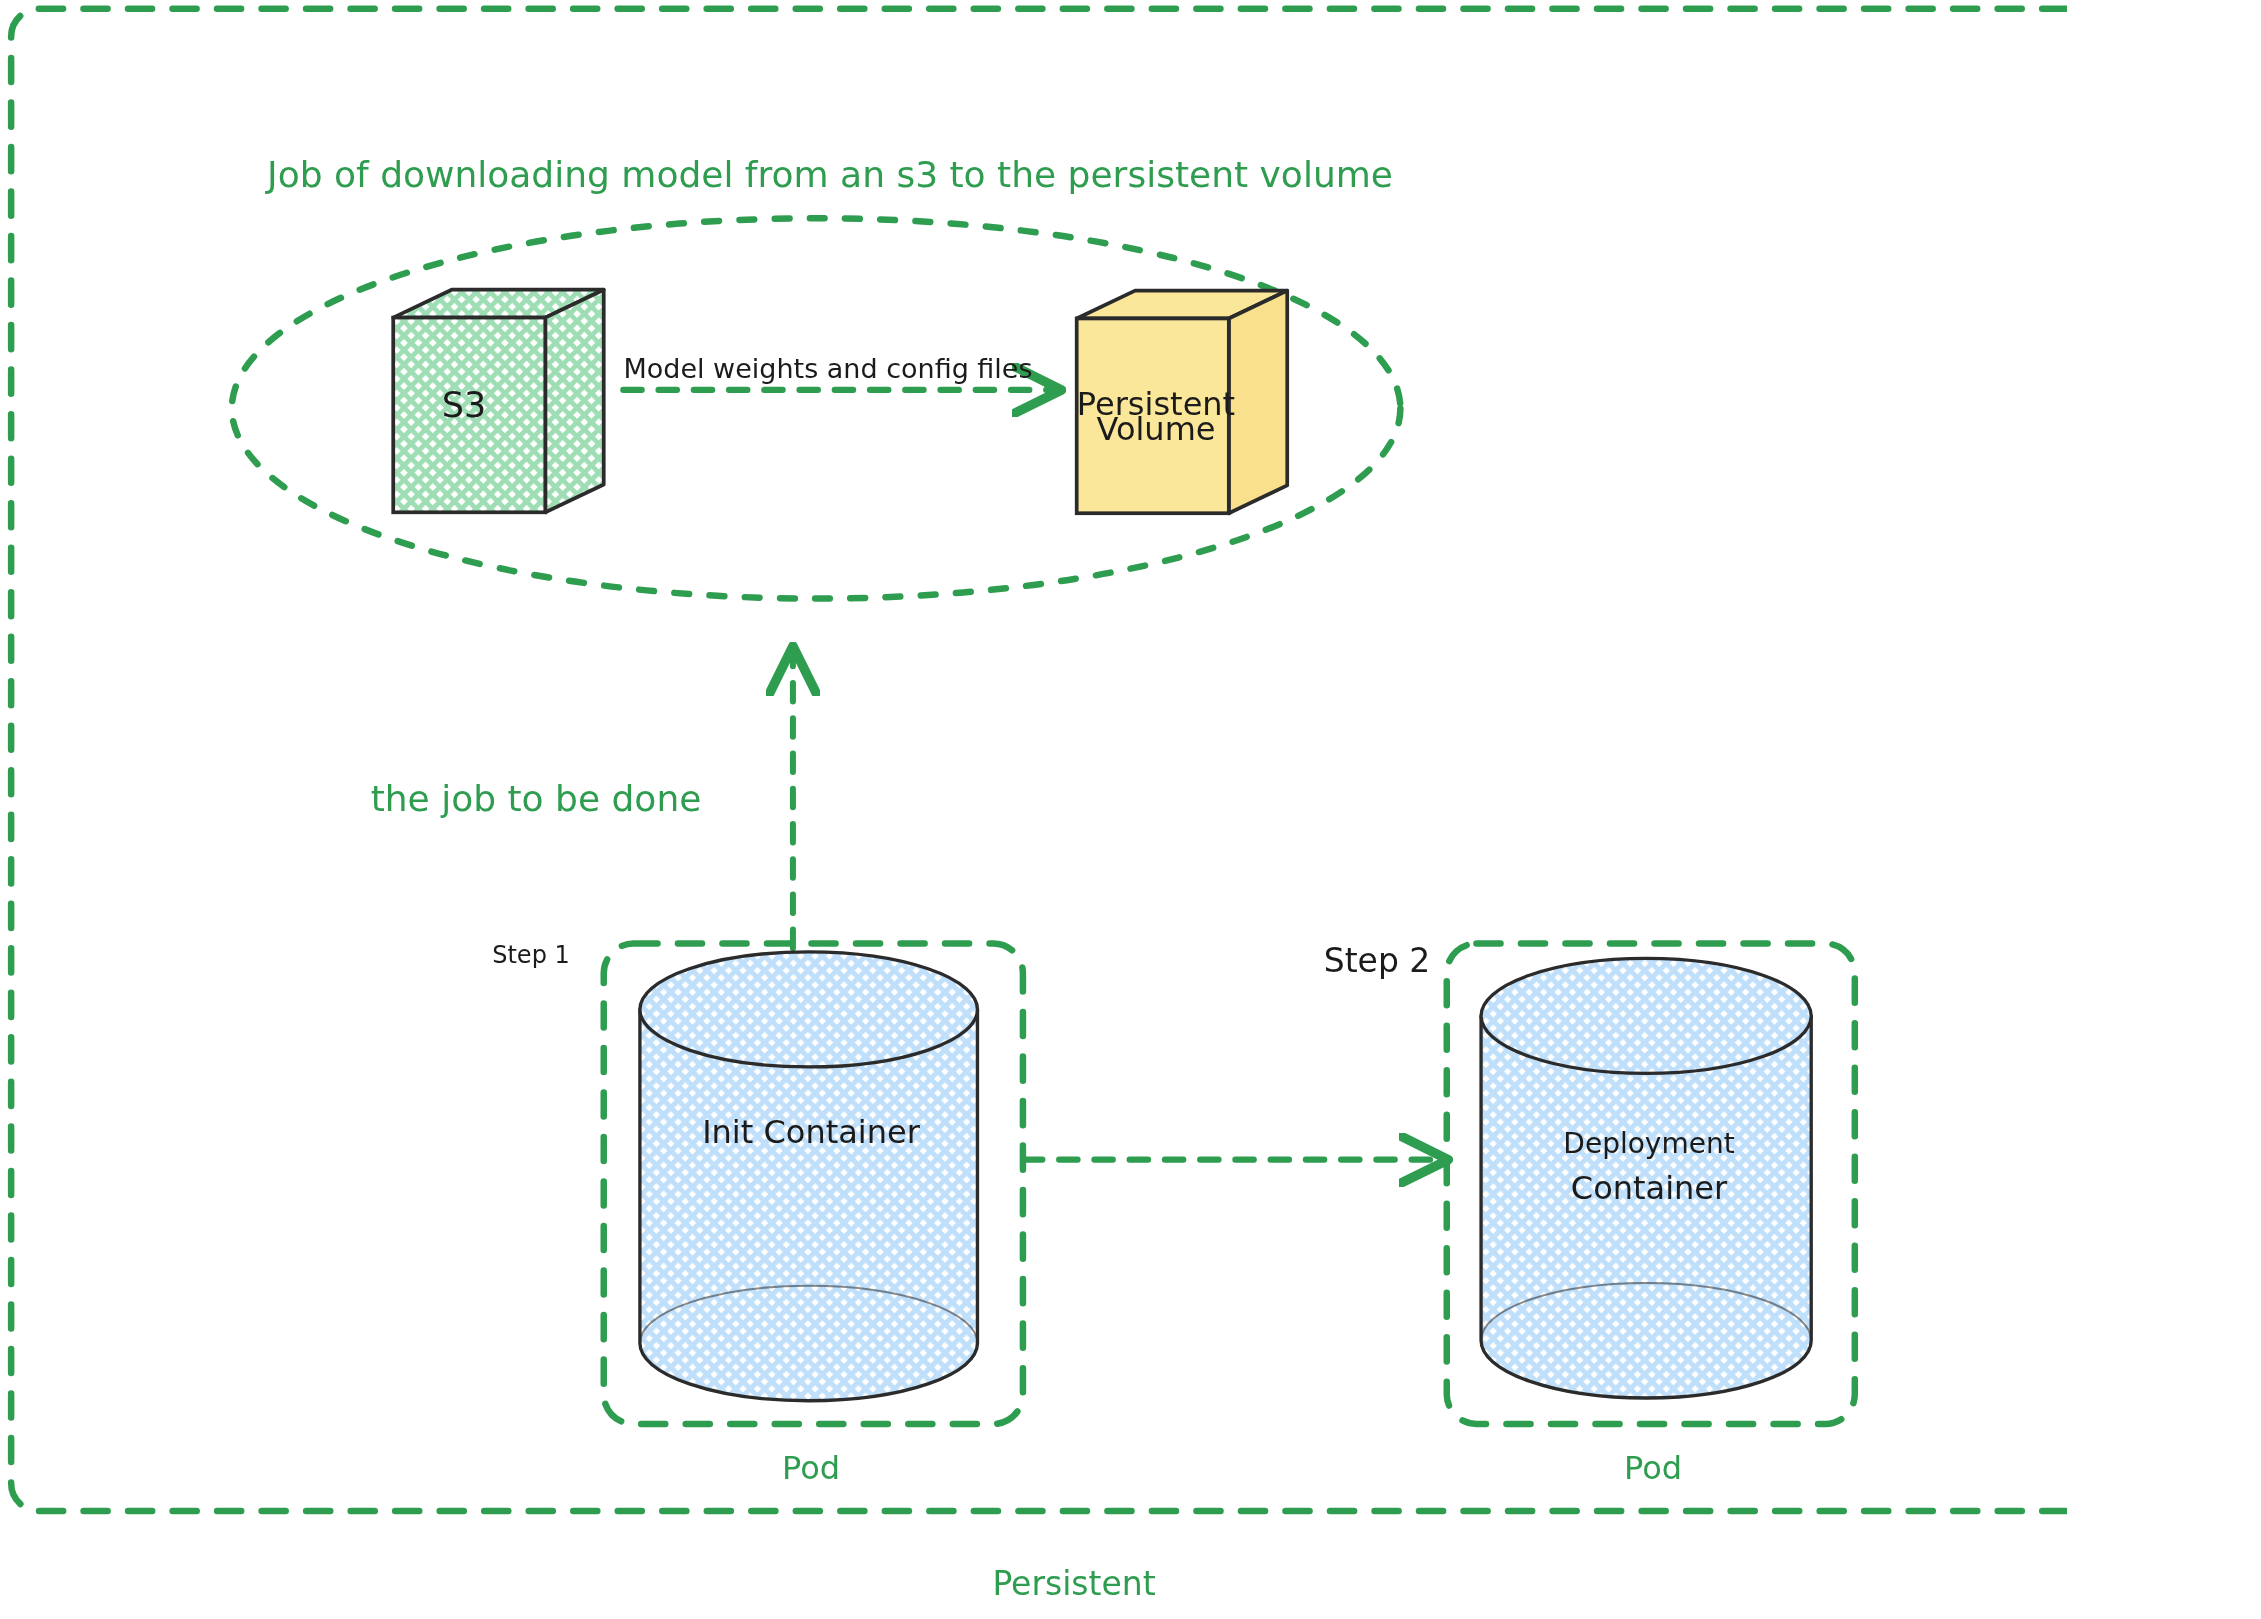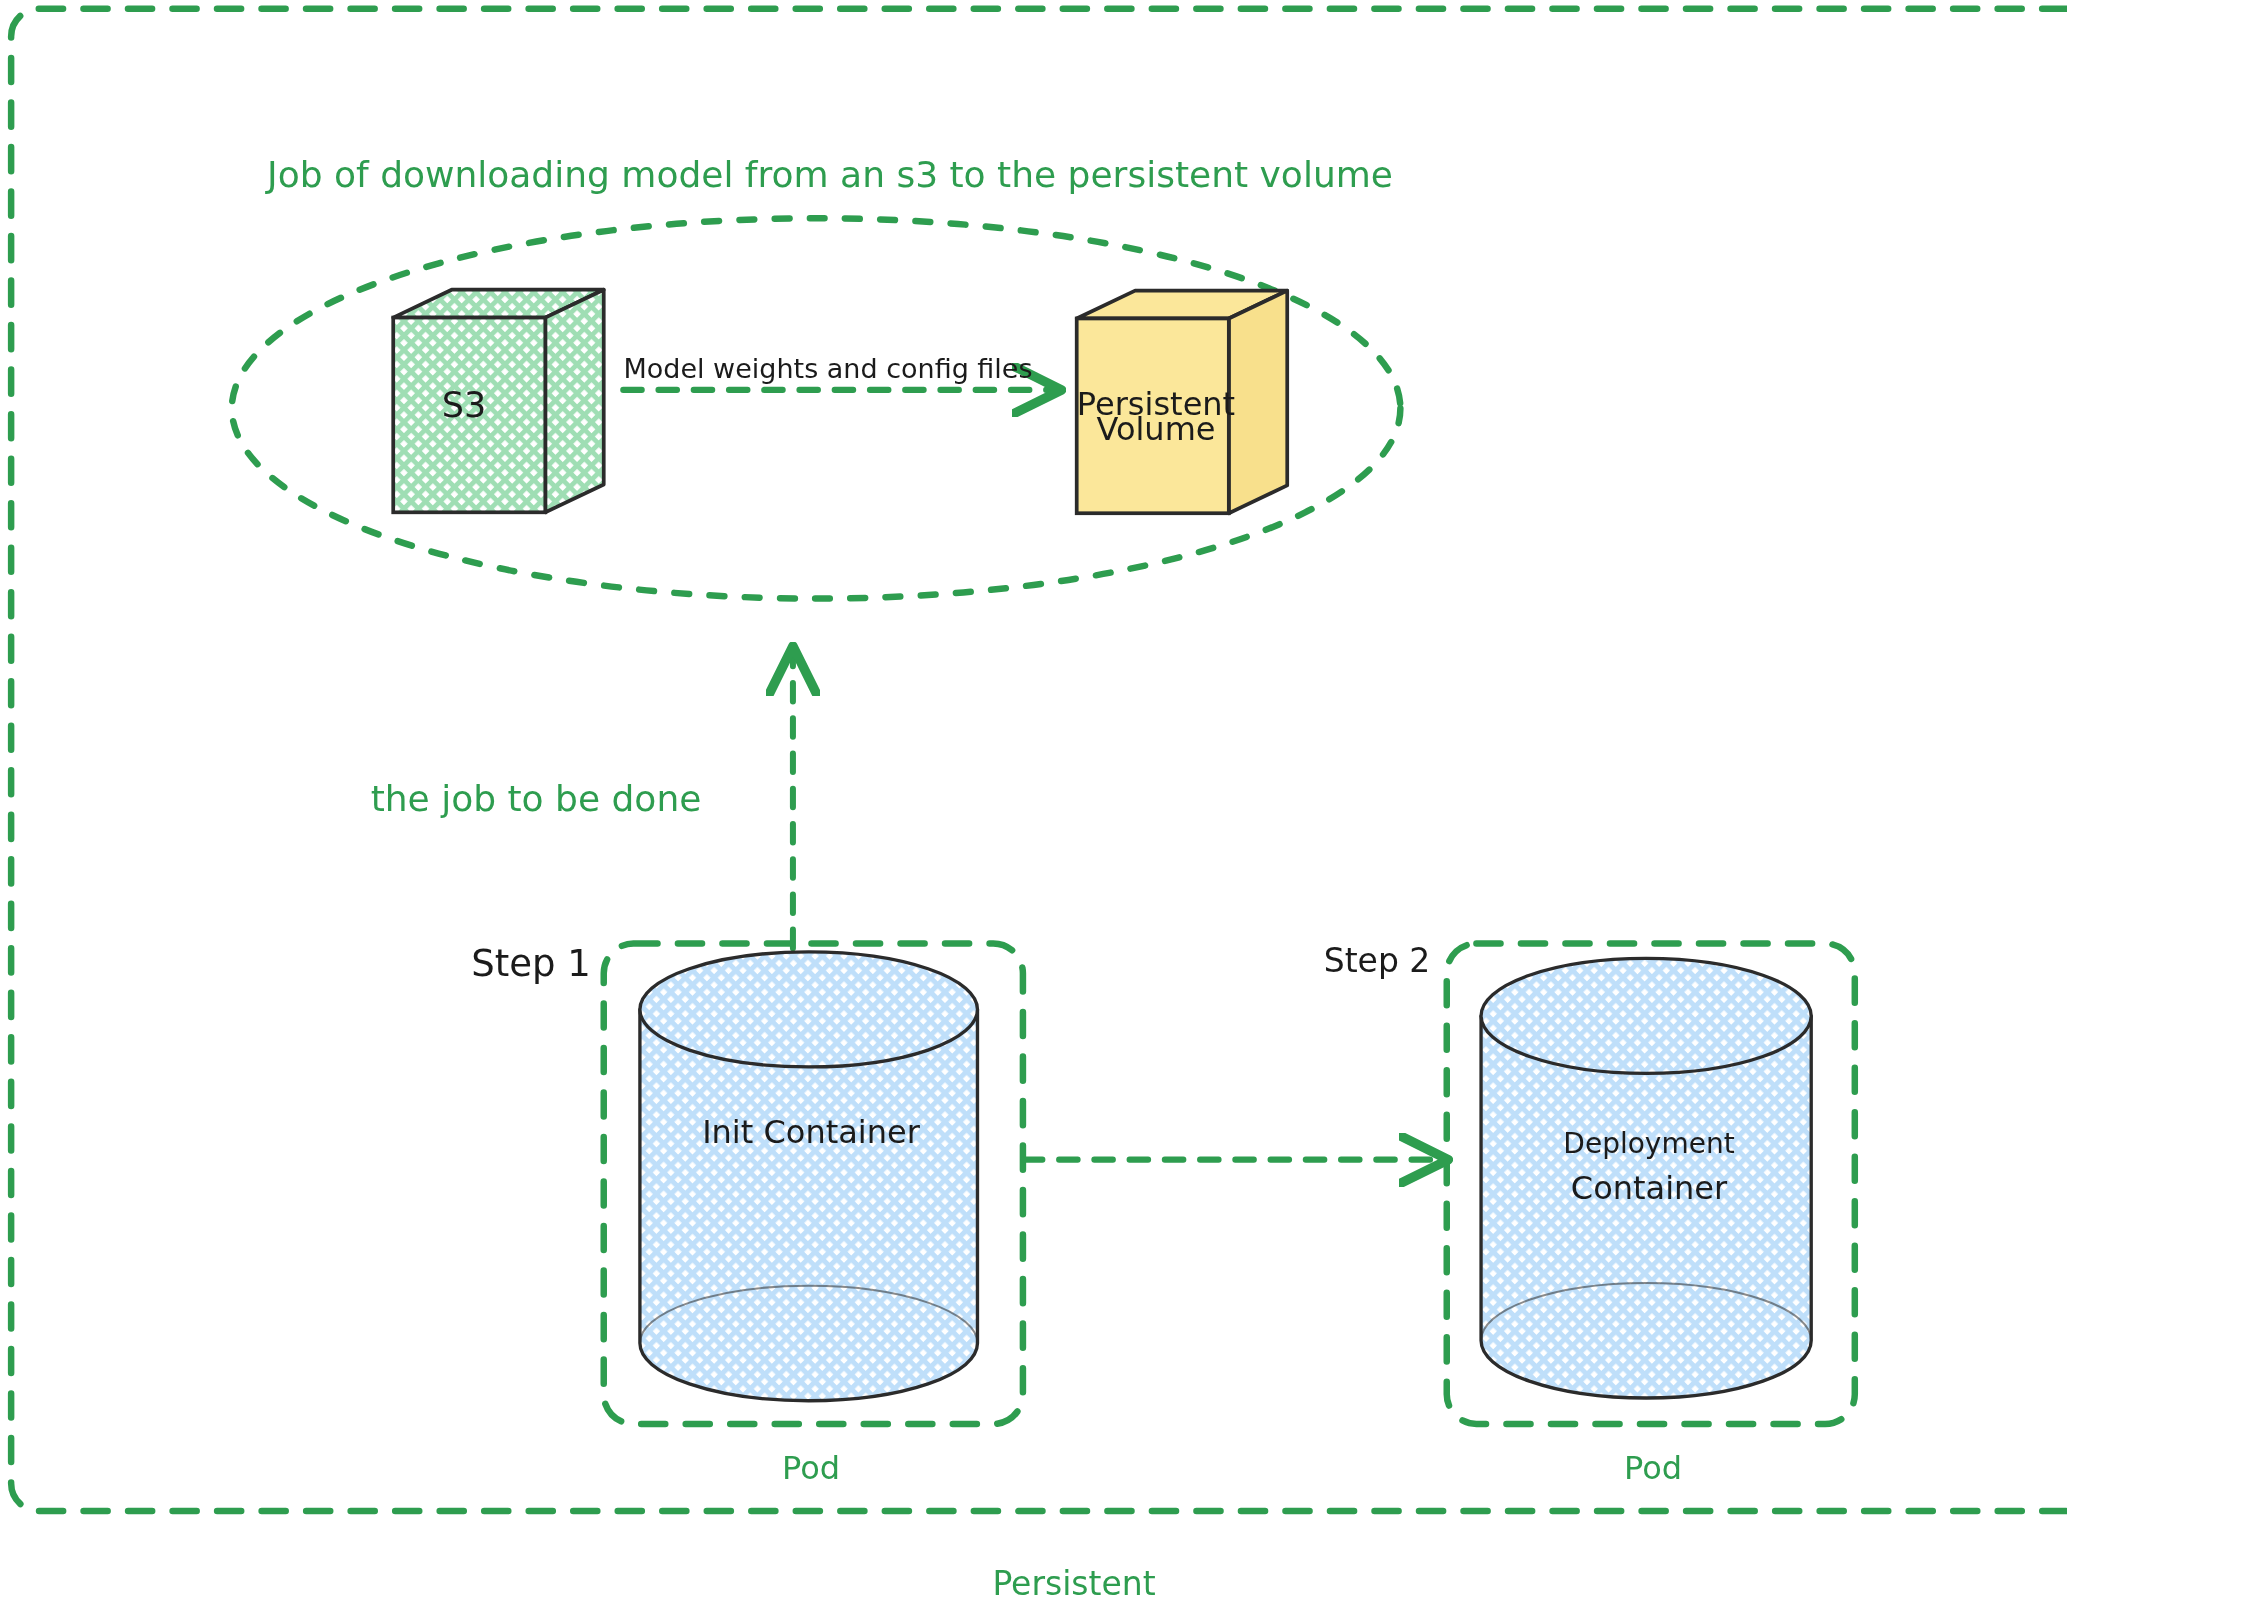--- a/index.html
+++ b/index.html
@@ -128,21 +128,21 @@
 
   <div class="lbl lbl-dark hand center" style="left:464px; top:384px; font-size:35px;">S3</div>
 
   <div class="lbl lbl-dark hand center" style="left:1156px; top:365px; font-size:32px;margin-top:20px;">Persistent</div>
   <div class="lbl lbl-dark hand center" style="left:1156px; top:410px; font-size:32px;">Volume</div>
 
   <div class="lbl lbl-dark hand center" style="left:828px; top:353px; font-size:27px;">Model weights and config files</div>
 
   <div class="lbl lbl-green hand center" style="left:536px; top:777px; font-size:36px;">the job to be done</div>
 
-  <div class="lbl lbl-dark hand center" style="left:531px; top:941px; font-size:37px;">Step 1</div>
+  <div class="lbl lbl-dark hand center" style="left:531px; top:941px; font-size:24px;">Step 1</div>
 
   <div class="lbl lbl-dark hand center" style="left:811px; top:1113px; font-size:32px;">Init Container</div>
 
   <div class="lbl lbl-green hand center" style="left:811px; top:1449px; font-size:32px;">Pod</div>
 
   <div class="lbl lbl-dark hand center" style="left:1377px; top:941px; font-size:33px;">Step 2</div>
 
   <div class="lbl lbl-dark hand center" style="left:1649px; top:1127px; font-size:28px;">Deployment</div>
   <div class="lbl lbl-dark hand center" style="left:1649px; top:1169px; font-size:32px;">Container</div>
 

